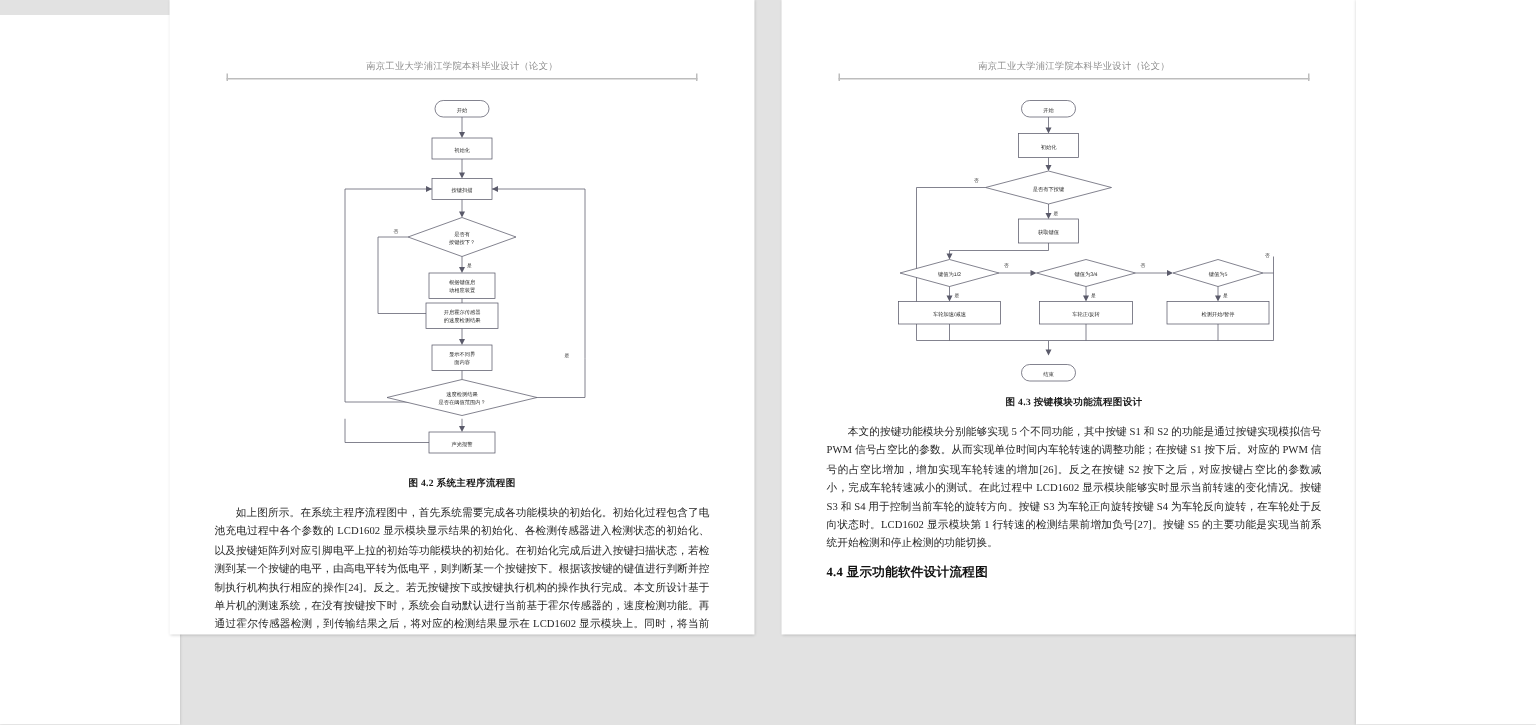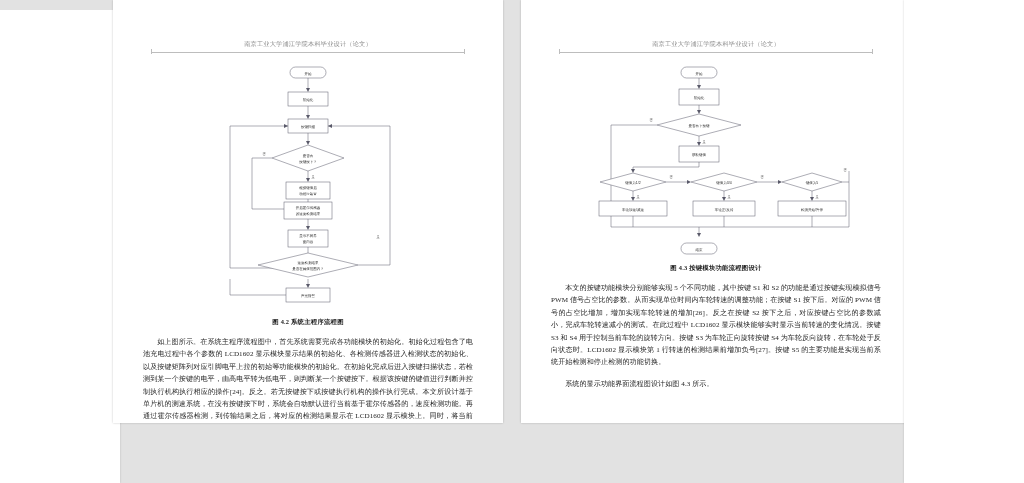--- a/index.html
+++ b/index.html
@@ -276,23 +276,21 @@
           <text class="node-text" x="128" y="9.5" text-anchor="middle">结束</text>
         </svg>
       </div>
 
       <div class="cap">图 4.3 按键模块功能流程图设计</div>
 
       <div class="body-text">
         <p>本文的按键功能模块分别能够实现 5 个不同功能，其中按键 S1 和 S2 的功能是通过按键实现模拟信号 PWM 信号占空比的参数。从而实现单位时间内车轮转速的调整功能；在按键 S1 按下后。对应的 PWM 信号的占空比增加，增加实现车轮转速的增加[26]。反之在按键 S2 按下之后，对应按键占空比的参数减小，完成车轮转速减小的测试。在此过程中 LCD1602 显示模块能够实时显示当前转速的变化情况。按键 S3 和 S4 用于控制当前车轮的旋转方向。按键 S3 为车轮正向旋转按键 S4 为车轮反向旋转，在车轮处于反向状态时。LCD1602 显示模块第 1 行转速的检测结果前增加负号[27]。按键 S5 的主要功能是实现当前系统开始检测和停止检测的功能切换。</p>
       </div>
 
-
-      <div class="body-text">
-        <p>系统的显示功能界面流程图设计如图 4.3 所示。</p>
-      </div>
+      <div class="h3">4.4  显示功能软件设计流程图</div>
+
 
     </div>
   </div>
 
   <div class="page-next-strip"></div>
 
 </div>
 
 </body></html>

